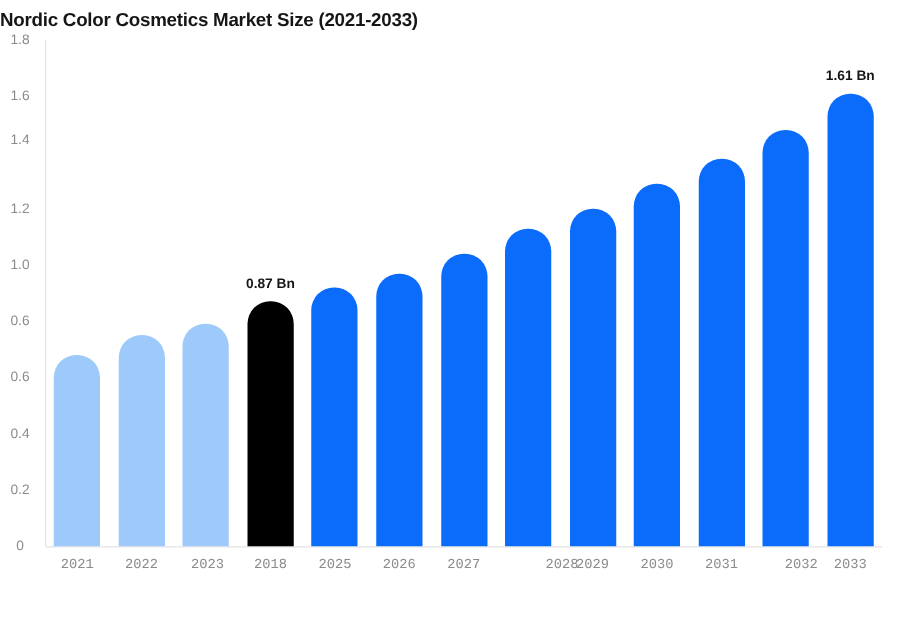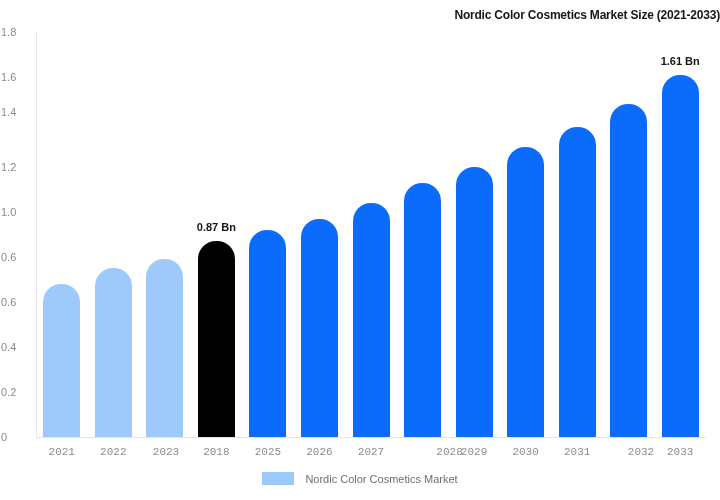--- a/index.html
+++ b/index.html
@@ -16,22 +16,22 @@
   #chart-root {
     position: relative;
     width: 720px;
     height: 500px;
   }
   #chart-title {
     position: absolute;
     top: 8px;
     left: 0;
     width: 720px;
-    text-align: right;
-    font-size: 12px;
+    text-align: left;
+    font-size: 15px;
     font-weight: bold;
     color: #161616;
     letter-spacing: -0.2px;
   }
   
   #plot-area {
     position: absolute;
     left: 36px;
     top: 32px;
     width: 670px;
@@ -50,21 +50,21 @@
     left: 36px;
     top: 437px;
     width: 670px;
     height: 1px;
     background: #e4e4e4;
   }
   .y-tick {
     position: absolute;
     right: 0;
     width: 30px;
-    text-align: left;
+    text-align: center;
     font-size: 11px;
     color: #8b8b8b;
     transform: translateY(-50%);
   }
   #y-ticks {
     position: absolute;
     left: 0;
     top: 0;
     width: 31px;
     height: 500px;
@@ -162,18 +162,14 @@
       <div class="x-tick" style="left: 319.462px;">2026</div>
       <div class="x-tick" style="left: 371px;">2027</div>
       <div class="x-tick" style="left: 422.538px; margin-left: 27px;">2028</div>
       <div class="x-tick" style="left: 474.077px;">2029</div>
       <div class="x-tick" style="left: 525.615px;">2030</div>
       <div class="x-tick" style="left: 577.154px;">2031</div>
       <div class="x-tick" style="left: 641px;">2032</div>
       <div class="x-tick" style="left: 680.231px;">2033</div>
     </div>
 
-  <div id="legend">
-    <div id="legend-swatch" style="background: rgb(158, 202, 251);"></div>
-    <div id="legend-label">Nordic Color Cosmetics Market</div>
-  </div>
 
 </div>
 
 </body></html>

